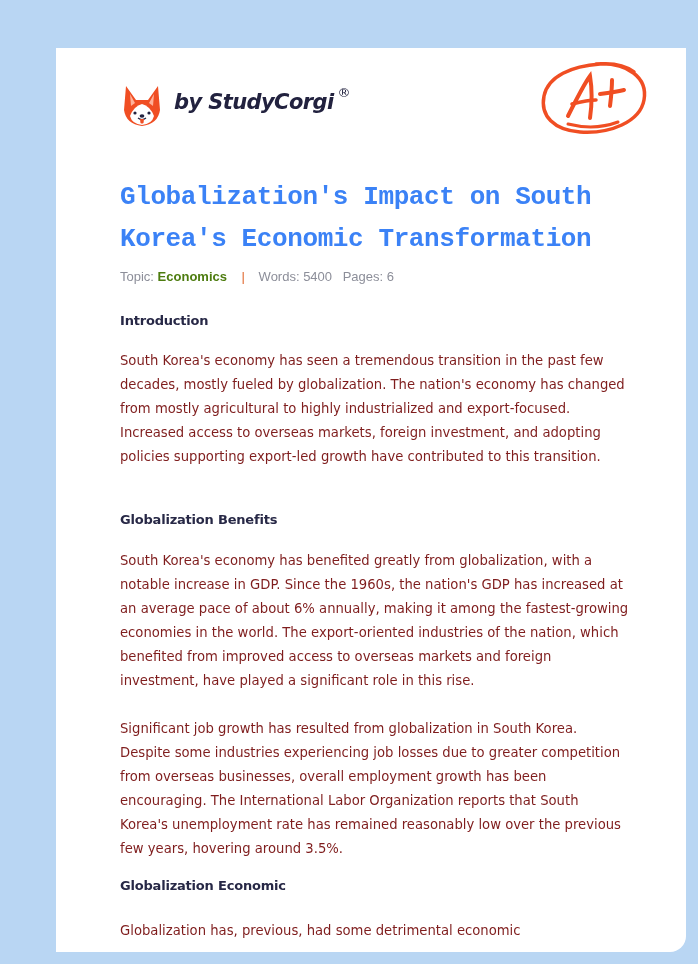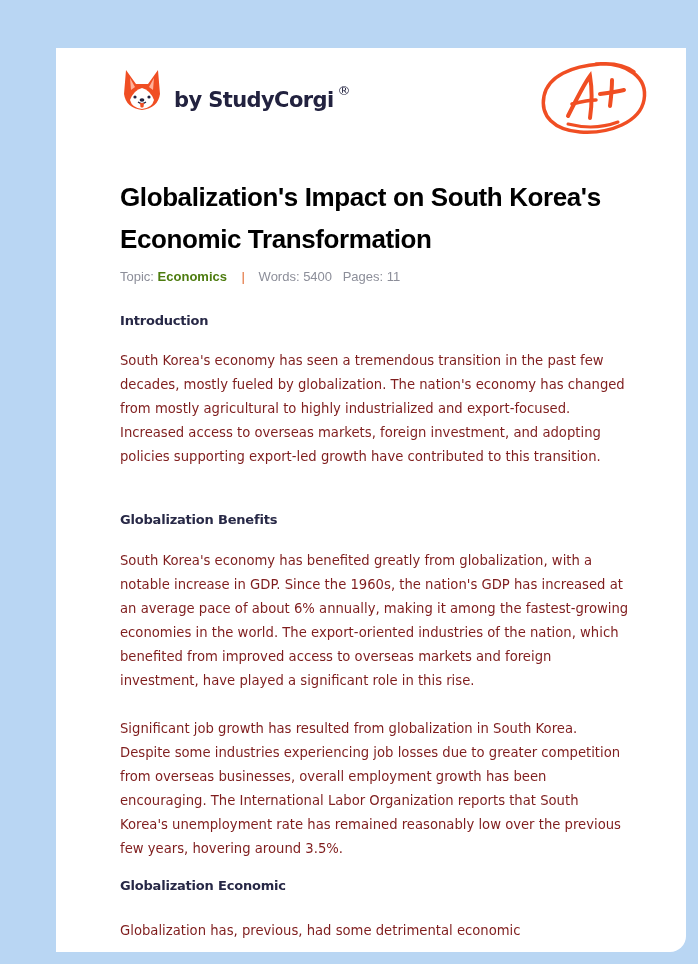--- a/index.html
+++ b/index.html
@@ -10,42 +10,42 @@
       font-family: "DejaVu Sans", sans-serif;
     }
     .card {
       position: absolute; left: 56px; top: 48px;
       width: 630px; height: 904px;
       background: #ffffff;
       border-radius: 0 0 16px 0;
       overflow: hidden;
     }
     .logo {
-      position: absolute; left: 66px; top: 20px;
-      display: flex; align-items: flex-end;
+      position: absolute; left: 66px; top: 36px;
+      display: flex; align-items: flex-start; font-style: italic;
     }
     .corgi { width: 40px; height: 44px; }
     .brand {
       margin-left: 12px; margin-top: 6px;
       font-family: "DejaVu Sans", sans-serif;
       font-weight: bold; font-size: 21px; letter-spacing: -0.6px;
       color: #22223f;
     }
     .reg {
       font-size: 13px; font-weight: normal; color: #22223f;
       position: relative; top: -12px; margin-left: 4px;
     }
     .grade { position: absolute; left: 482px; top: 10px; width: 112px; height: 82px; }
     .title {
       position: absolute; left: 64px; top: 128px; width: 500px;
       margin: 0;
-      font-family: Liberation Sans, sans-serif;
+      font-family: Liberation Mono, monospace;
       font-weight: bold; font-size: 26px; line-height: 42px;
       letter-spacing: -0.4px;
-      color: #000000;
+      color: #3b82f6;
     }
     .meta {
       position: absolute; left: 64px; top: 221px;
       font-family: "Liberation Sans", sans-serif; font-size: 13px; color: #8c8e99;
       white-space: nowrap;
     }
     .meta .topic-val { color: #4d7c0f; font-weight: bold; }
     .meta .sep { color: #e0672e; margin: 0 10px 0 11px; }
     .meta .pages { margin-left: 7px; }
     .content {
@@ -98,21 +98,21 @@
     <path d="M30 66 C46 70 64 70 80 64" fill="none" stroke="#f04e23" stroke-width="3" stroke-linecap="round"></path>
   </svg>
 
   <h1 class="title">Globalization's Impact on South Korea's Economic Transformation</h1>
 
   <div class="meta">
     <span>Topic:</span>
     <a class="topic-val">Economics</a>
     <span class="sep">|</span>
     <span>Words: 5400</span>
-    <span class="pages">Pages: 11</span>
+    <span class="pages">Pages: 6</span>
   </div>
 
   <div class="content">
     <h2 id="h-intro">Introduction</h2>
     <p id="p-intro">South Korea's economy has seen a tremendous transition in the past few decades, mostly fueled by globalization. The nation's economy has changed from mostly agricultural to highly industrialized and export-focused. Increased access to overseas markets, foreign investment, and adopting policies supporting export-led growth have contributed to this transition.</p>
 
     <h2 id="h-benefits">Globalization Benefits</h2>
     <p id="p-benefits1">South Korea's economy has benefited greatly from globalization, with a notable increase in GDP. Since the 1960s, the nation's GDP has increased at an average pace of about 6% annually, making it among the fastest-growing economies in the world. The export-oriented industries of the nation, which benefited from improved access to overseas markets and foreign investment, have played a significant role in this rise.</p>
     <p id="p-benefits2">Significant job growth has resulted from globalization in South Korea. Despite some industries experiencing job losses due to greater competition from overseas businesses, overall employment growth has been encouraging. The International Labor Organization reports that South Korea's unemployment rate has remained reasonably low over the previous few years, hovering around 3.5%.</p>
 

